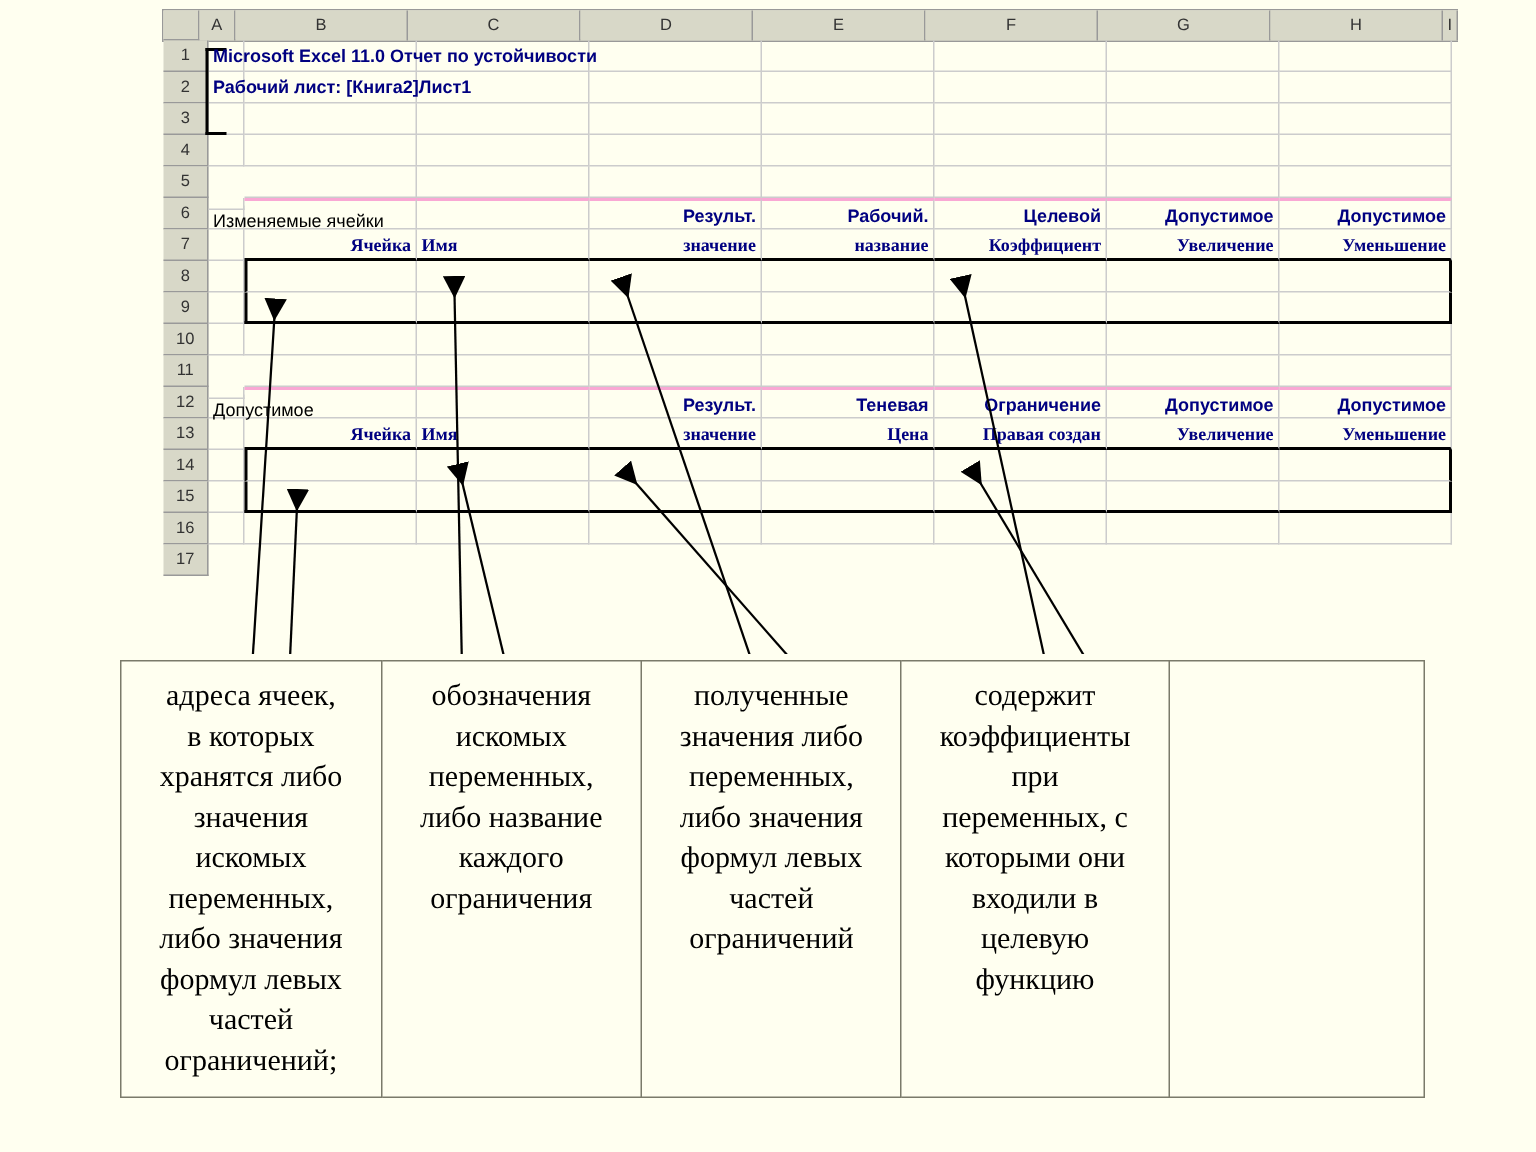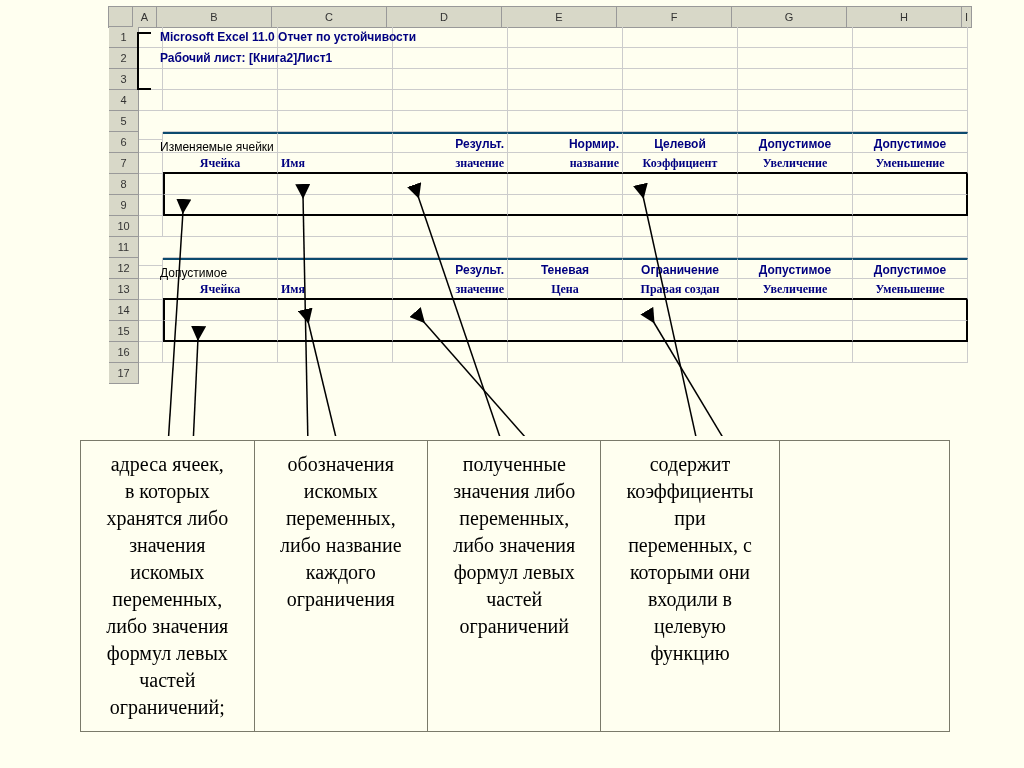--- a/index.html
+++ b/index.html
@@ -83,27 +83,27 @@
     color: #000080;
     font-weight: bold;
     flex: 0 0 auto;
     position: relative;
   }
   .cell.plain { color:#000; font-weight:normal;margin-top:26px; }
   .c-A { width: 24px; }
   .c-rest { width: 115px; }
   .overflow-text {
     position: absolute;
-    left: 21px;
+    left: 3px;
     top: 2px;
     z-index: 2;
   }
-  .thick-top { border-top: 2px solid #0c4a6e; }
+  .thick-top { border-top: 2px solid #f9a8d4; }
   .thick-bot { border-bottom: 2px solid #000; font-family: Liberation Serif, serif; }
-  .center { text-align:center; }
+  .center { text-align:right; }
   .right { text-align:right; }
 
   .caret-mark {
     position:absolute;
     left:28px; top:25px;
     width:14px; height:58px;
     border-left:2px solid #000;
     border-top:2px solid #000;
     border-bottom:2px solid #000;
   }
@@ -232,21 +232,21 @@
         <div class="cell c-rest"></div>
         <div class="cell c-rest"></div>
         <div class="cell c-rest"></div>
     </div>
 
     <div class="grid-row">
       <div class="cell c-A"></div>
       <div class="cell c-rest thick-top"></div>
       <div class="cell c-rest thick-top"></div>
       <div class="cell c-rest thick-top right">Результ.</div>
-      <div class="cell c-rest thick-top right">Нормир.</div>
+      <div class="cell c-rest thick-top right">Рабочий.</div>
       <div class="cell c-rest thick-top center">Целевой</div>
       <div class="cell c-rest thick-top center">Допустимое</div>
       <div class="cell c-rest thick-top center">Допустимое</div>
     </div>
 
     <div class="grid-row">
       <div class="cell c-A"></div>
       <div class="cell c-rest thick-bot center">Ячейка</div>
       <div class="cell c-rest thick-bot">Имя</div>
       <div class="cell c-rest thick-bot right">значение</div>

